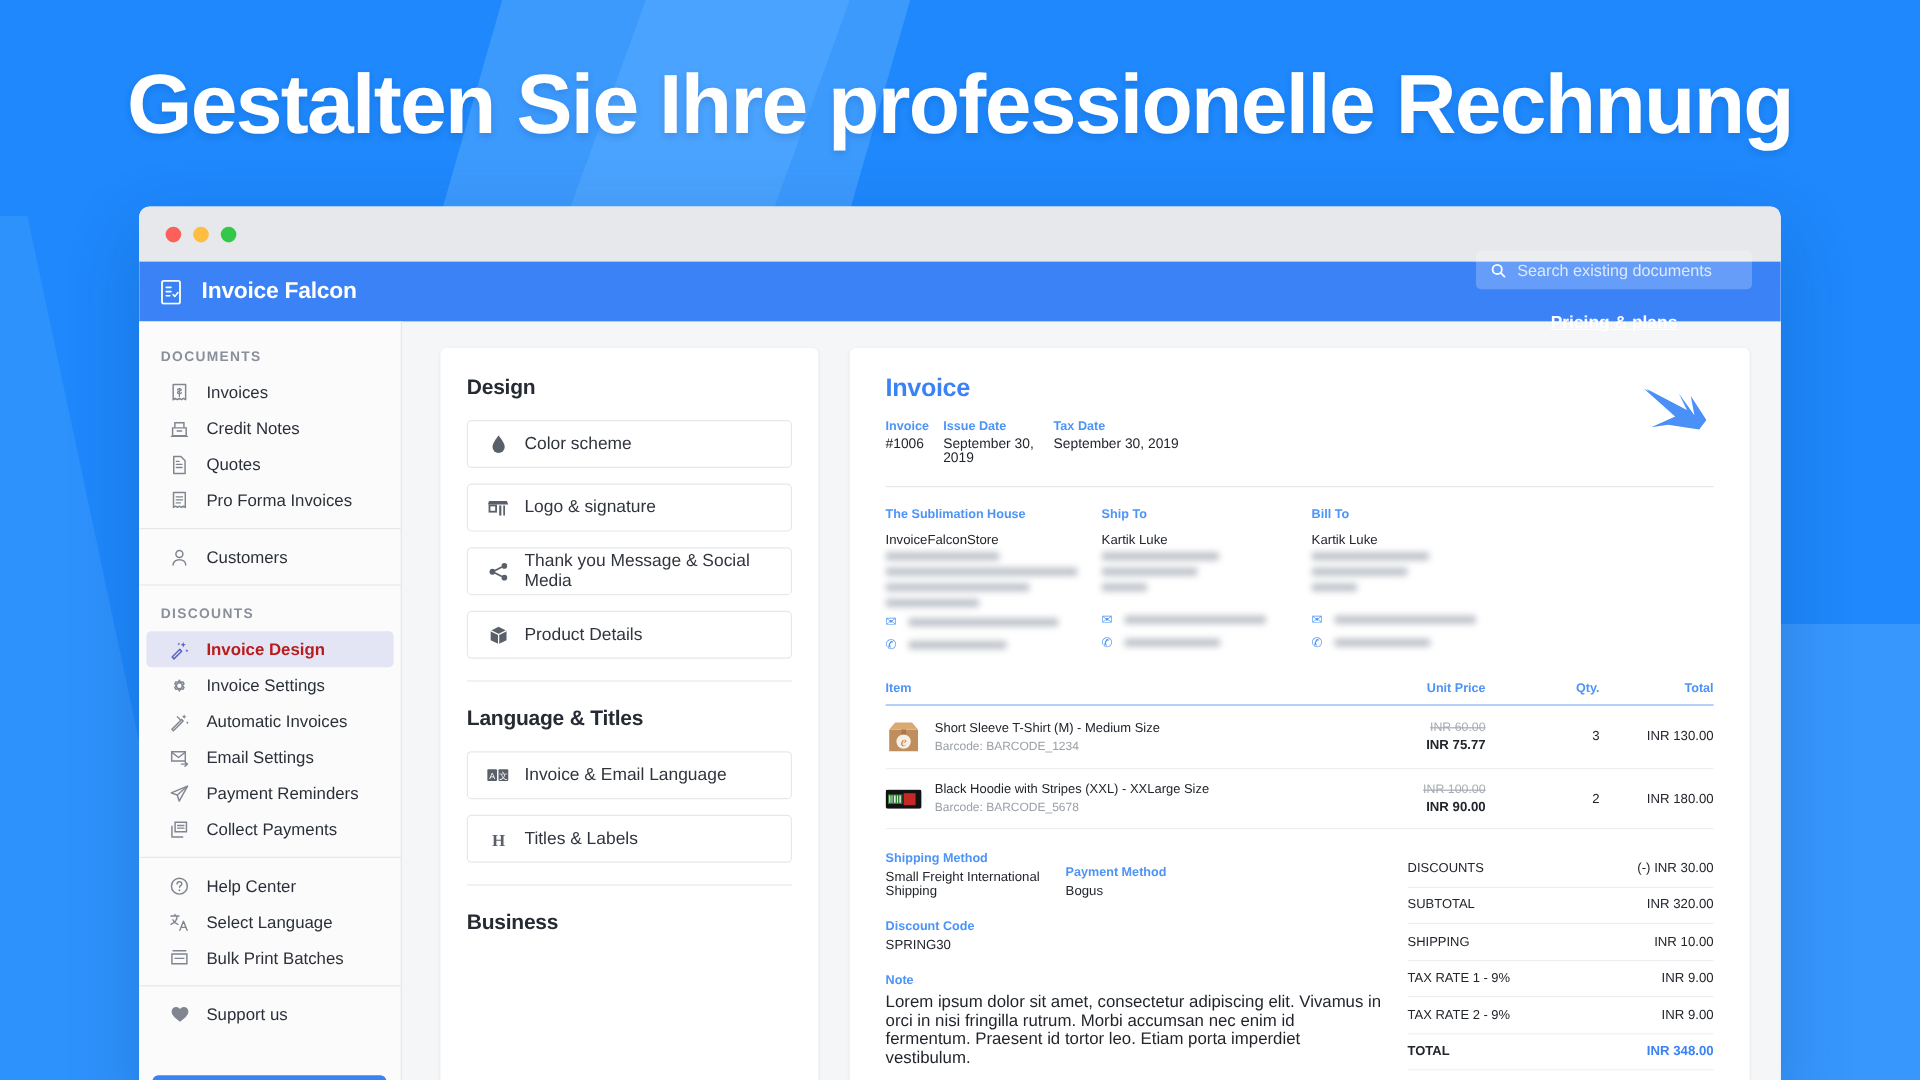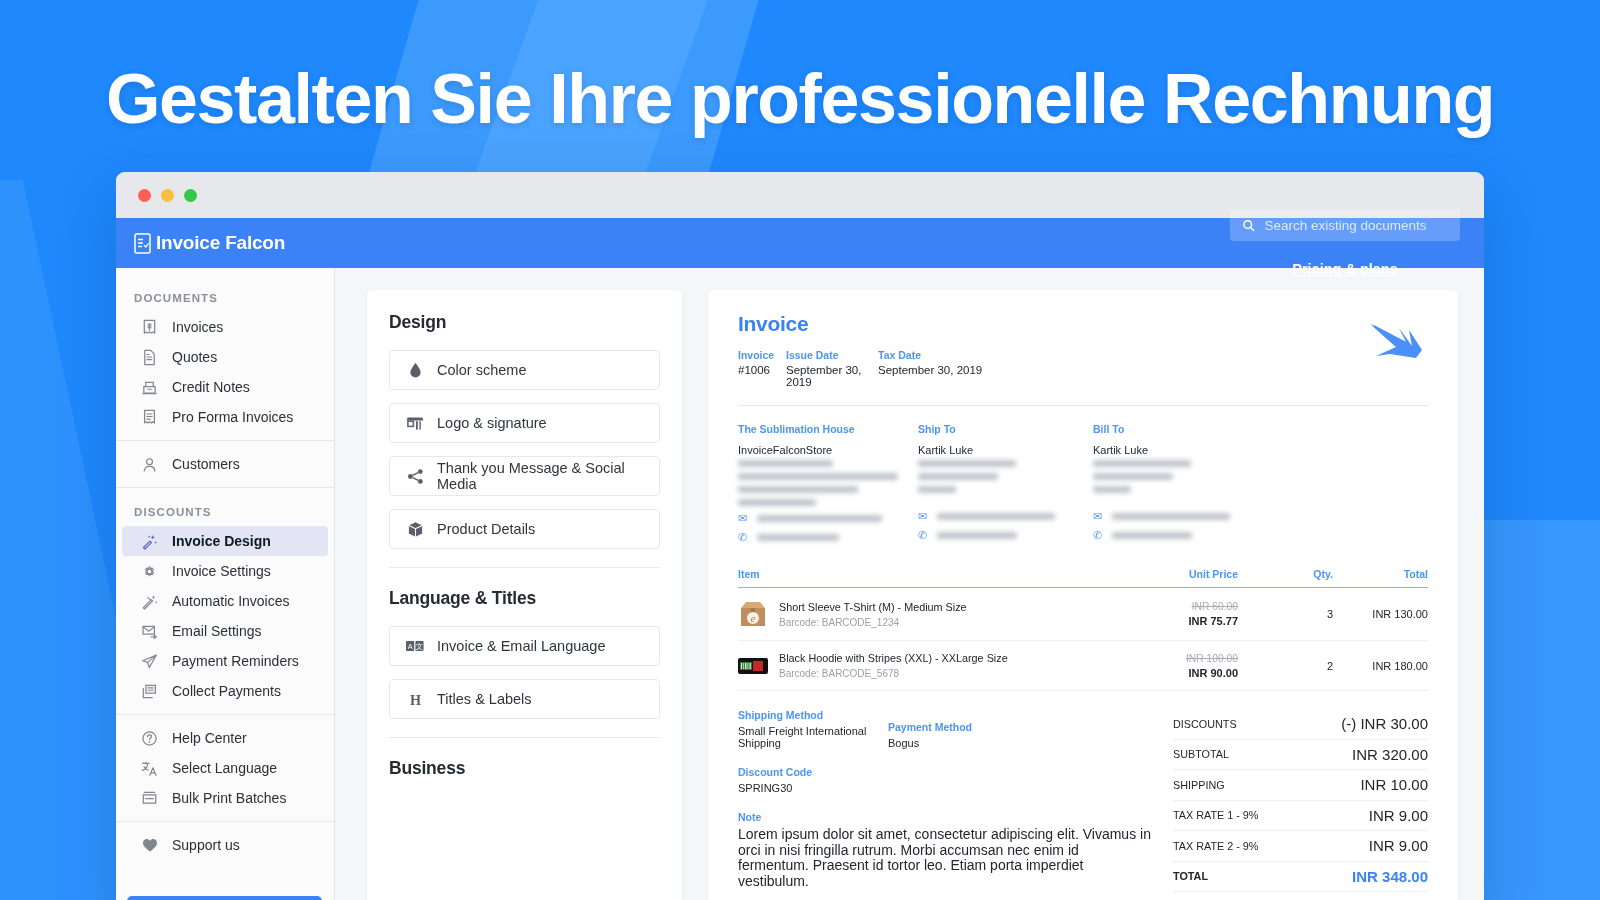--- a/index.html
+++ b/index.html
@@ -23,21 +23,21 @@
     position:absolute; top:180px; left:-120px; width:230px; height:820px;
     background:#2E92FD; transform:skewX(12deg);
   }
   .bg-band-4 {
     position:absolute; top:520px; left:1390px; width:330px; height:480px;
     background:#3C9AFD; transform:skewX(-14deg); opacity:.85;
   }
 
   
   .headline {
-    position:absolute; top:58px; left:0; width:1600px;
+    position:absolute; top:46px; left:0; width:1600px;
     text-align:center; color:#ffffff;
     font-size:70px; line-height:82px; font-weight:bold;
     letter-spacing:-1.4px;
     text-shadow:0 2px 6px rgba(0,40,100,.16);
     white-space:nowrap;
   }
 
   
   .window {
     position:absolute; left:116px; top:172px; width:1368px; height:740px;
@@ -48,21 +48,21 @@
     height:46px; background:#E6E8EB; display:flex; align-items:center; padding-left:22px; gap:10px;
   }
   .dot { width:13px; height:13px; border-radius:50%; }
   .dot.red{background:#FC6058;} .dot.yellow{background:#FDBD41;} .dot.green{background:#34C84A;}
 
   
   .appbar {
     height:50px; background:#3B82F6; display:flex; align-items:center;
     padding:0 24px 0 18px;
   }
-  .brand { display:flex; align-items:center; gap:5px; color:#fff; font-size:19px; font-weight:bold; letter-spacing:-.2px;}
+  .brand { display:flex; align-items:center; gap:17px; color:#fff; font-size:19px; font-weight:bold; letter-spacing:-.2px;}
   .brand-icon { width:17px; height:21px; display:block; }
   .appbar-right { margin-left:auto; display:flex; align-items:center; gap:20px;flex-direction:column; }
   .search-box {
     width:230px; height:32px; background:rgba(255,255,255,.22); border-radius:4px;
     display:flex; align-items:center; gap:9px; padding:0 12px;
   }
   .search-box input {
     border:0; background:transparent; outline:none; color:#fff; font-size:13.5px;
     font-family:"Liberation Sans", sans-serif; width:100%;
   }
@@ -80,21 +80,21 @@
   .sec-label {
     font-size:11.5px; font-weight:bold; letter-spacing:1.1px; color:#8A9099;
     padding:10px 0 8px 18px;
   }
   .nav-item {
     display:flex; align-items:center; gap:13px; height:30px;
     padding:0 10px 0 18px; margin:0 6px 0 6px; border-radius:4px;
     color:#2B3038; font-size:14px; cursor:pointer;
   }
   .nav-item .ico { width:19px; height:19px; flex:0 0 19px; display:flex; align-items:center; justify-content:center; color:#80868F; }
-  .nav-item.active { background:#E3E5F5; color:#0f172a; font-weight:bold; }
+  .nav-item.active { background:#E3E5F5; color:#b91c1c; font-weight:bold; }
   .nav-item.active .ico { color:#5B63C4; }
   .divider { height:1px; background:#E6E8EB; margin:8px 0 8px 0; }
   .heart { color:#F4706E; }
   .cta-btn {
     position:absolute; bottom:-14px; left:11px; width:195px; height:30px;
     background:#3B82F6; border-radius:5px;
   }
 
   
   .midcol { width:373px; padding:22px 26px 0 32px; }
@@ -153,21 +153,21 @@
   .foot { display:flex; margin-top:18px; }
   .foot-l { flex:1; padding-right:20px; }
   .f-lab { color:#4D94F7; font-size:10.5px; font-weight:bold; margin-bottom:4px; }
   .f-val { color:#22262C; font-size:11px; }
   .f-row { display:flex; gap:0;align-items:flex-end; }
   .f-col1 { width:150px; } .f-col2 { width:150px; }
   .note-txt { color:#22262C; font-size:14px; line-height:15.5px; }
   .foot-r { width:255px; }
   .t-row { display:flex; justify-content:space-between; align-items:center; height:30.5px; border-bottom:1px solid #EDEFF2; }
   .t-row .lab { color:#22262C; font-size:10.8px; }
-  .t-row .val { color:#22262C; font-size:15px;text-align:center; }
+  .t-row .val { color:#22262C; font-size:11px;text-align:center; }
   .t-row.grand .lab, .t-row.grand .val { font-weight:bold; }
   .t-row.grand .val { color:#3B82F6; }
 </style>
 </head>
 <body>
 
 <div class="bg-layer">
   <div class="bg-band-1"></div>
   <div class="bg-band-2"></div>
   <div class="bg-band-3"></div>
@@ -216,37 +216,37 @@
               <path d="M3.5 1.5h11v13.4l-1.8-1.2-1.9 1.2-1.8-1.2-1.8 1.2-1.9-1.2L3.5 15z" fill="none" stroke="currentColor" stroke-width="1.3" stroke-linejoin="round"></path>
               <path d="M9 5v7M7.3 6.3c0-.8.8-1.2 1.7-1.2s1.7.4 1.7 1.2-3.4.9-3.4 2.2c0 .8.8 1.2 1.7 1.2s1.7-.4 1.7-1.2" fill="none" stroke="currentColor" stroke-width="1.1" stroke-linecap="round"></path>
             </svg>
         </span>
         <span>Invoices</span>
       </div>
 
       <div class="nav-item">
         <span class="ico">
           <svg width="17" height="17" viewBox="0 0 18 18">
-              <path d="M4 1.5h6.3l3.7 3.7v11.3H4z" fill="none" stroke="currentColor" stroke-width="1.3" stroke-linejoin="round"></path>
-              <path d="M6.3 8.5h5M6.3 11.2h5M6.3 5.8h2.5" stroke="currentColor" stroke-width="1.2" stroke-linecap="round"></path>
-            </svg>
-        </span>
-        <span>Quotes</span>
-      </div>
-
-      <div class="nav-item">
-        <span class="ico">
-          <svg width="17" height="17" viewBox="0 0 18 18">
               <path d="M3 8h12v7H3z" fill="none" stroke="currentColor" stroke-width="1.3"></path>
               <path d="M5 8V3.5h8V8" fill="none" stroke="currentColor" stroke-width="1.3"></path>
               <path d="M2 15.5h14" stroke="currentColor" stroke-width="1.3" stroke-linecap="round"></path>
               <path d="M7 10.8h4" stroke="currentColor" stroke-width="1.2" stroke-linecap="round"></path>
             </svg>
         </span>
         <span>Credit Notes</span>
+      </div>
+
+      <div class="nav-item">
+        <span class="ico">
+          <svg width="17" height="17" viewBox="0 0 18 18">
+              <path d="M4 1.5h6.3l3.7 3.7v11.3H4z" fill="none" stroke="currentColor" stroke-width="1.3" stroke-linejoin="round"></path>
+              <path d="M6.3 8.5h5M6.3 11.2h5M6.3 5.8h2.5" stroke="currentColor" stroke-width="1.2" stroke-linecap="round"></path>
+            </svg>
+        </span>
+        <span>Quotes</span>
       </div>
 
       <div class="nav-item">
         <span class="ico">
           <svg width="17" height="17" viewBox="0 0 18 18">
               <path d="M3.8 1.5h10.4v13.2l-1.7-1.1-1.7 1.1-1.8-1.1-1.7 1.1-1.8-1.1-1.7 1.1z" fill="none" stroke="currentColor" stroke-width="1.3" stroke-linejoin="round"></path>
               <path d="M6.2 5.3h5.6M6.2 8h5.6M6.2 10.7h3.6" stroke="currentColor" stroke-width="1.2" stroke-linecap="round"></path>
             </svg>
         </span>
         <span>Pro Forma Invoices</span>

